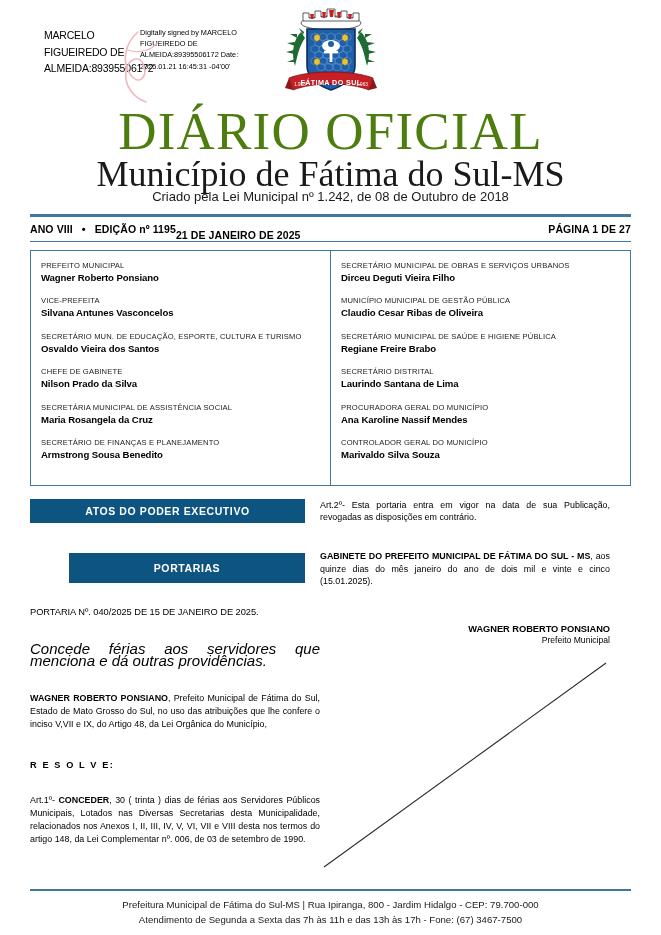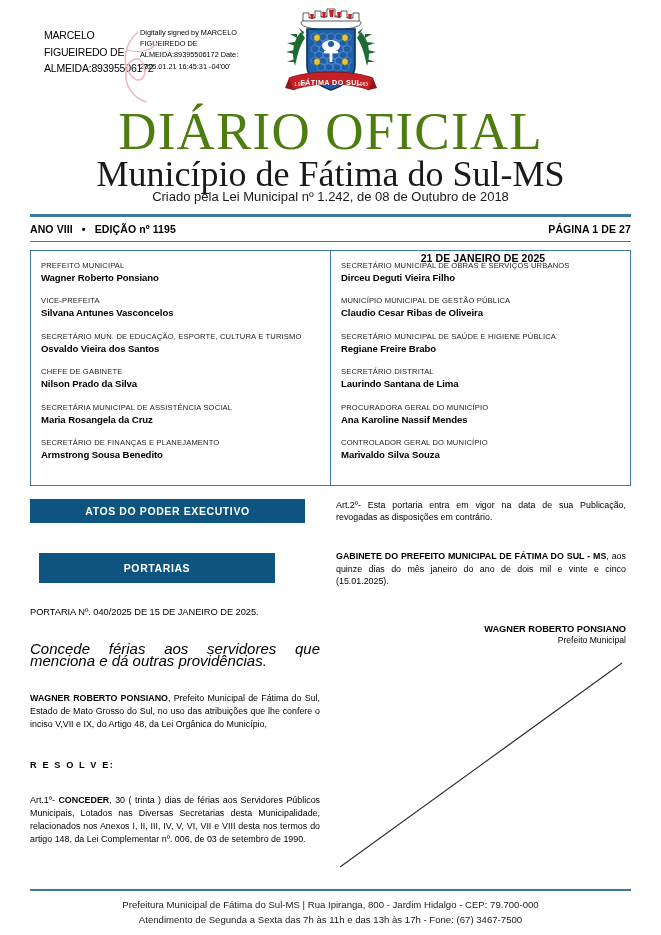--- a/index.html
+++ b/index.html
@@ -118,23 +118,22 @@
     height: 24px;
     font-size: 10.5px;
     font-weight: bold;
     letter-spacing: 0.1px;
   }
   .ed-left { flex: 0 0 auto; }
   .ed-dot { margin: 0 9px; font-size: 11px; }
   .ed-center {
     position: absolute;
     left: 0; right: 3px;
-    text-align: right;
+    text-align: left;
     pointer-events: none;
-    margin-top: 23px;
   }
   .ed-mid-wrap { flex: 1; position: relative; }
   .ed-right { flex: 0 0 auto; }
   .rule-bot {
     height: 1.4px;
     background: #3f78a0;
   }
 
   
   .officials {
@@ -162,38 +161,37 @@
     line-height: 13px;
     color: #000;
     letter-spacing: -0.1px;
   }
 
   
   .content {
     position: relative;
     margin-top: 13px;
     display: flex;
-    gap: 16px;
     height: 382px;
   }
   .col { width: 290px; position: relative; }
 
   .banner {
     background: #0d5480;
     color: #ffffff;
     text-align: center;
     font-size: 10.5px;
     font-weight: bold;
     letter-spacing: 0.6px;
     padding: 6px 0 6px 0;
   }
   .banner.wide { width: 275px; margin-bottom: 30px; }
   .banner.narrow {
     width: 236px;
-    margin-left: 9px;
+    margin-left: 39px;
     padding: 9px 0;
   }
 
   .doc-h {
     font-size: 9.3px;
     font-weight: normal;
     letter-spacing: -0.05px;
     margin-top: 24px;
   }
   .doc-it {

